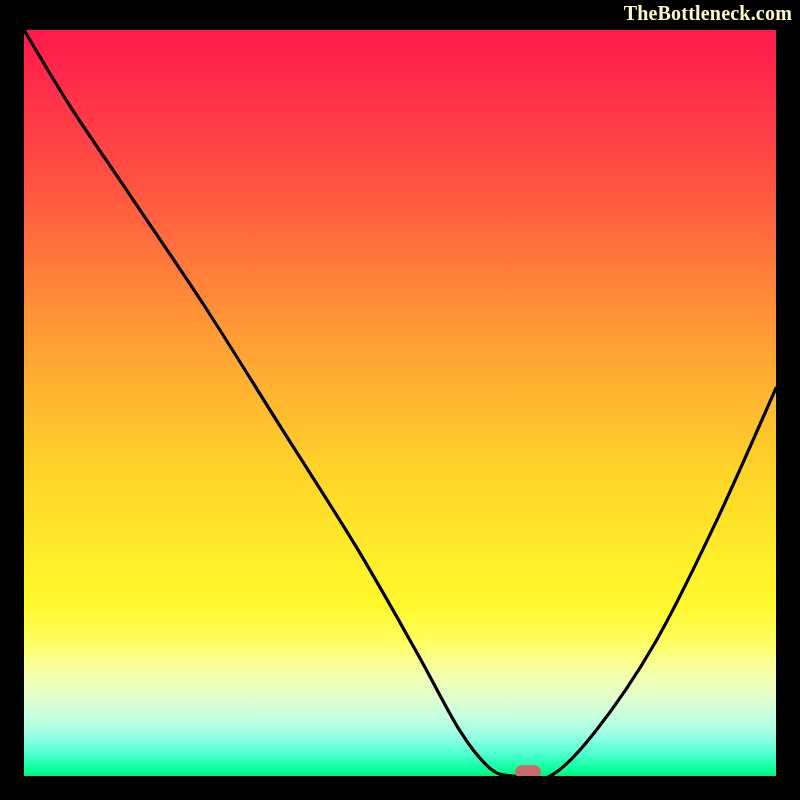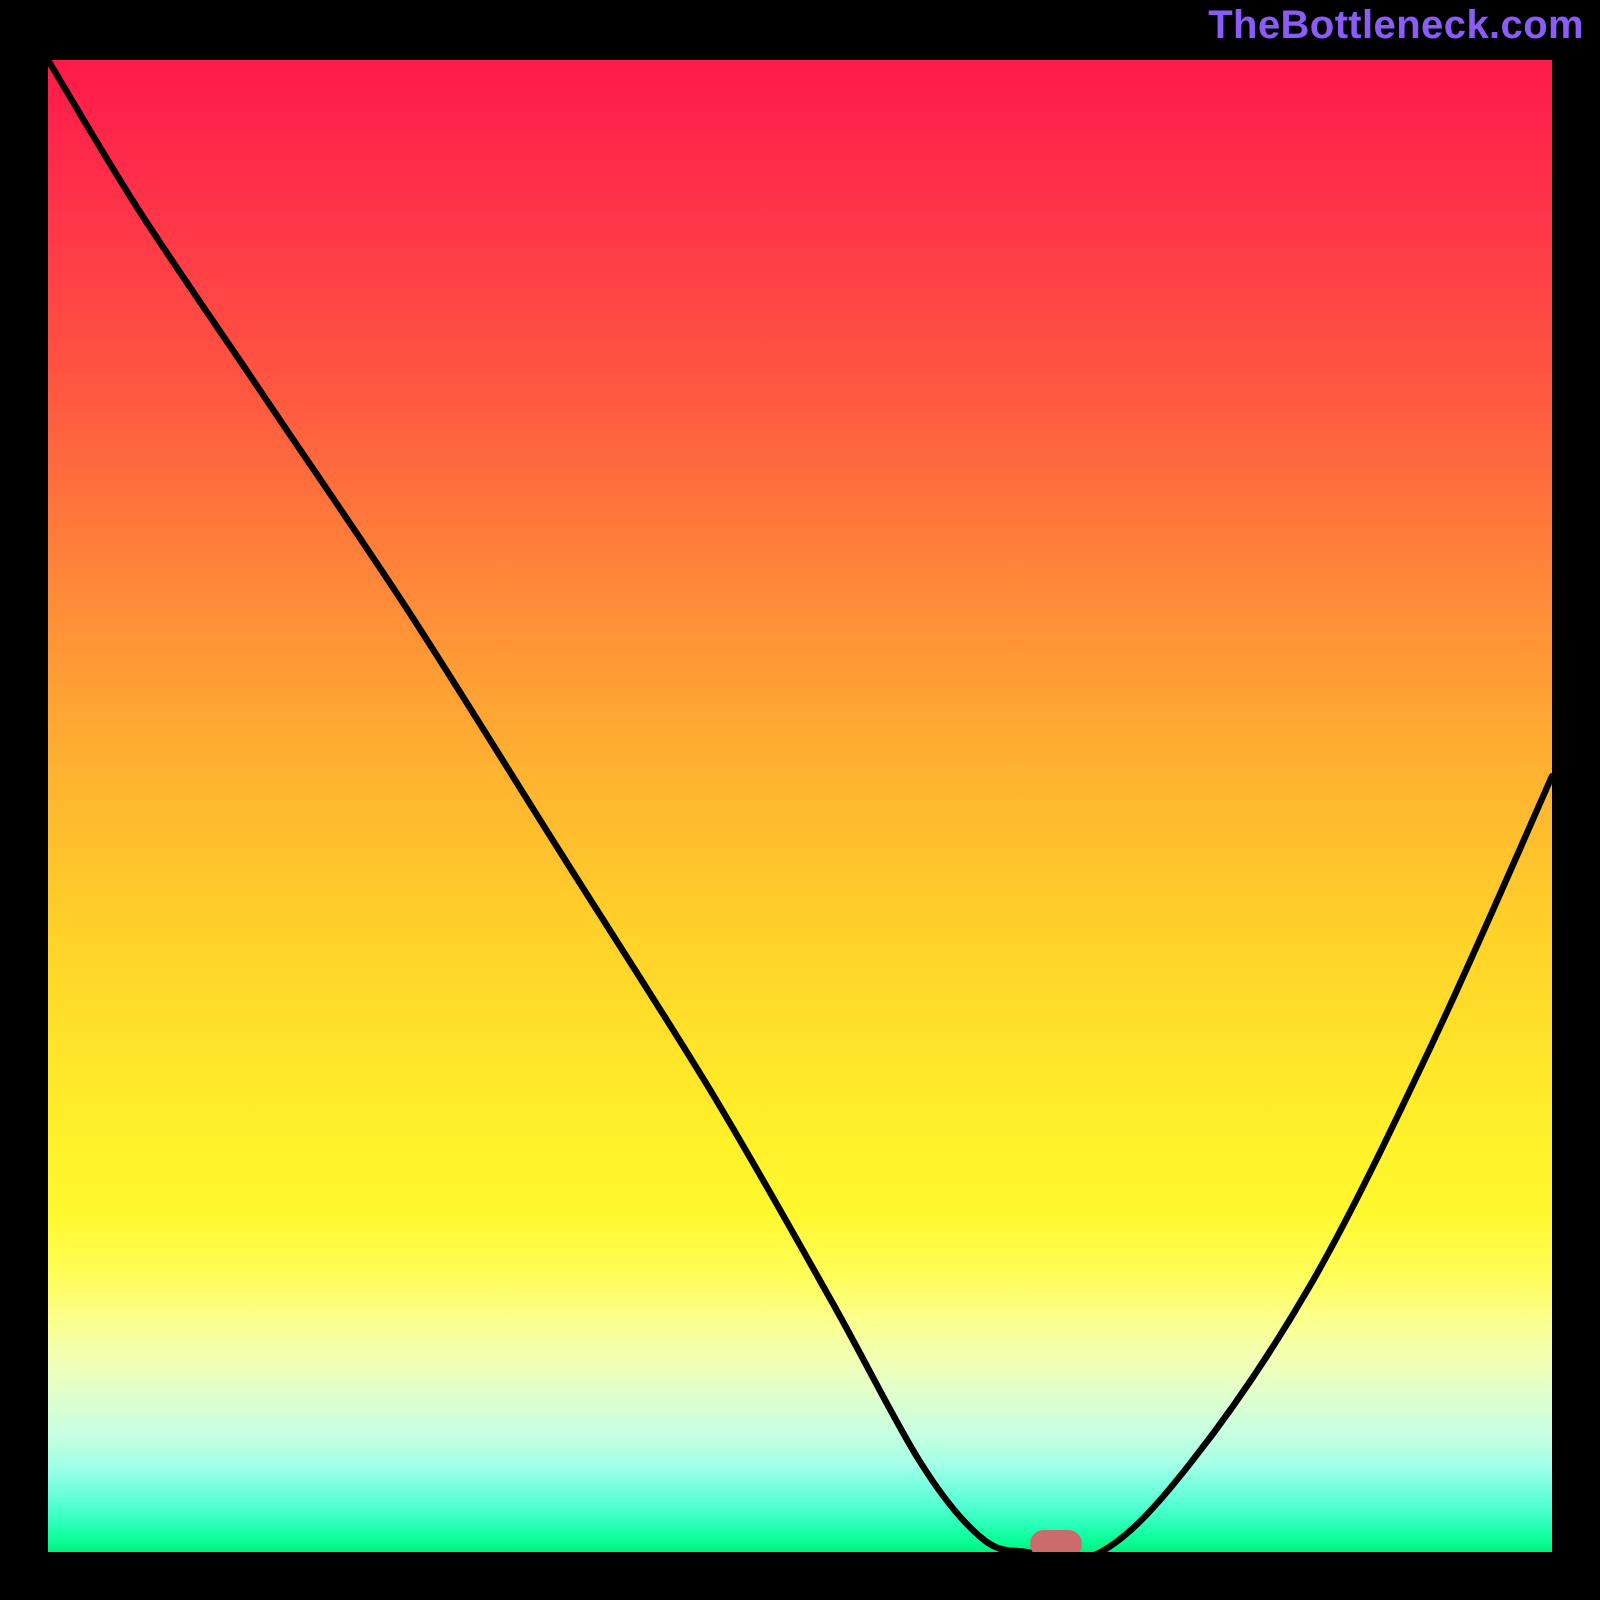--- a/index.html
+++ b/index.html
@@ -14,26 +14,27 @@
   .frame {
     position: relative;
     width: 800px;
     height: 800px;
     background: #000;
   }
   .watermark {
     position: absolute;
     top: 2px;
     right: 8px;
-    color: #8b5cf6;
+    color: #fef9c3;
     font-size: 20px;
     font-weight: 600;
     letter-spacing: 0.2px;
     z-index: 10;
     user-select: none;
+    font-family: Liberation Serif, serif;
   }
   .plot-border {
     position: absolute;
     left: 22px;
     top: 28px;
     width: 756px;
     height: 750px;
     border: 2px solid #000;
     box-sizing: border-box;
     overflow: hidden;

